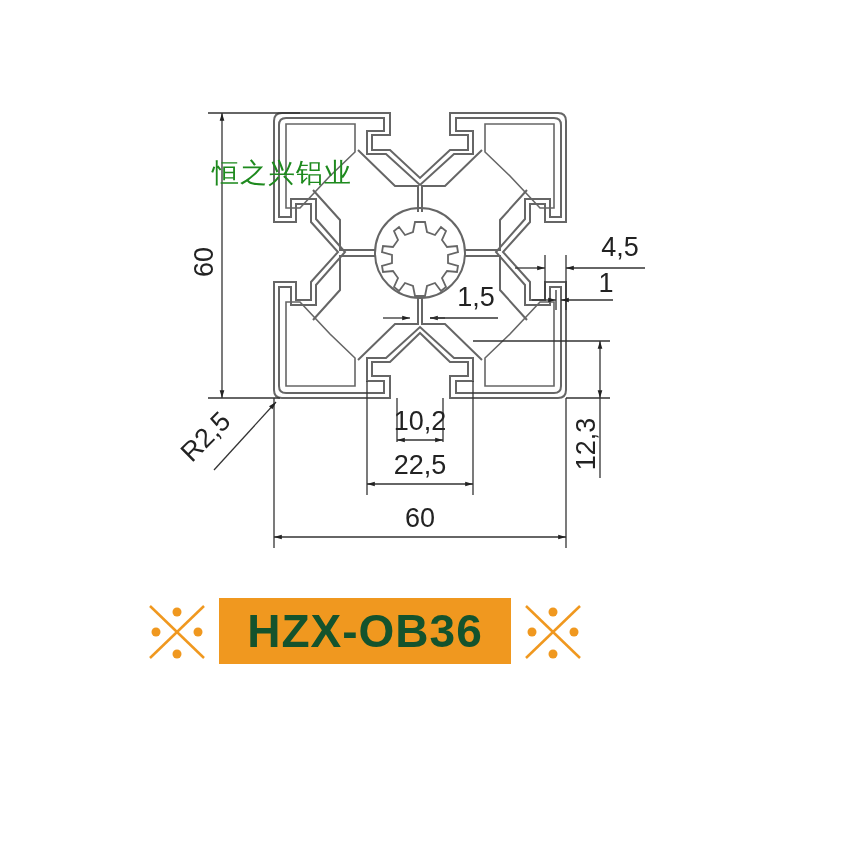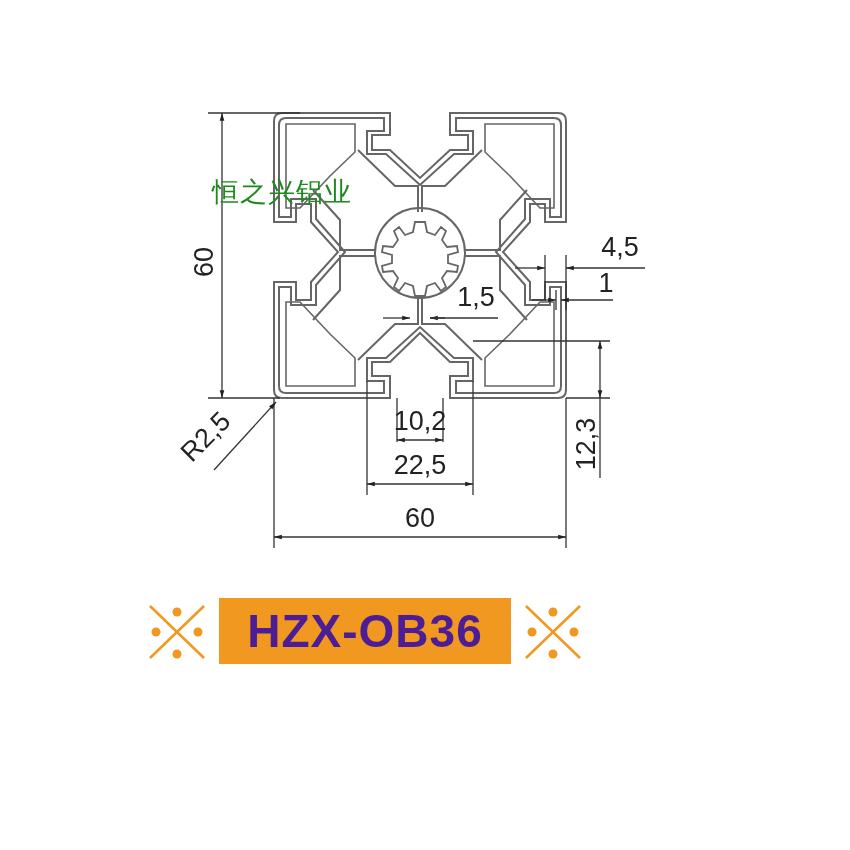--- a/index.html
+++ b/index.html
@@ -1,21 +1,21 @@
 <!DOCTYPE html>
 <html><head>
 <meta charset="utf-8">
 <style>
   html,body{margin:0;padding:0;background:#ffffff;}
   body{width:850px;height:850px;position:relative;overflow:hidden;font-family:"Liberation Sans",sans-serif;}
   #drawing{position:absolute;left:0;top:0;width:850px;height:850px;}
   .dim-text{font-family:"Liberation Sans",sans-serif;font-size:27px;fill:#222;}
-  .wm{position:absolute;left:212px;top:174px;font-family:"DejaVu Serif",serif;font-size:27px;color:#1e8a1e;letter-spacing:1px;}
+  .wm{position:absolute;left:212px;top:155px;font-family:"DejaVu Serif",serif;font-size:27px;color:#1e8a1e;letter-spacing:1px;}
   .badge{position:absolute;left:219px;top:598px;width:292px;height:66px;background:#f0981f;display:flex;align-items:center;justify-content:center;}
-  .badge span{font-family:"Liberation Sans",sans-serif;font-weight:bold;font-size:46px;color:#4c1d95;letter-spacing:1px;}
+  .badge span{font-family:"Liberation Sans",sans-serif;font-weight:bold;font-size:46px;color:#14532d;letter-spacing:1px;}
   .deco{position:absolute;width:64px;height:64px;}
 </style>
 </head>
 <body>
 
 <svg id="drawing" viewBox="0 0 850 850" xmlns="http://www.w3.org/2000/svg">
   <defs>
     <marker id="arr" viewBox="0 0 10 10" refX="10" refY="5" markerWidth="9" markerHeight="6" orient="auto-start-reverse">
       <path d="M0,2 L10,5 L0,8 z" fill="#222"></path>
     </marker>

